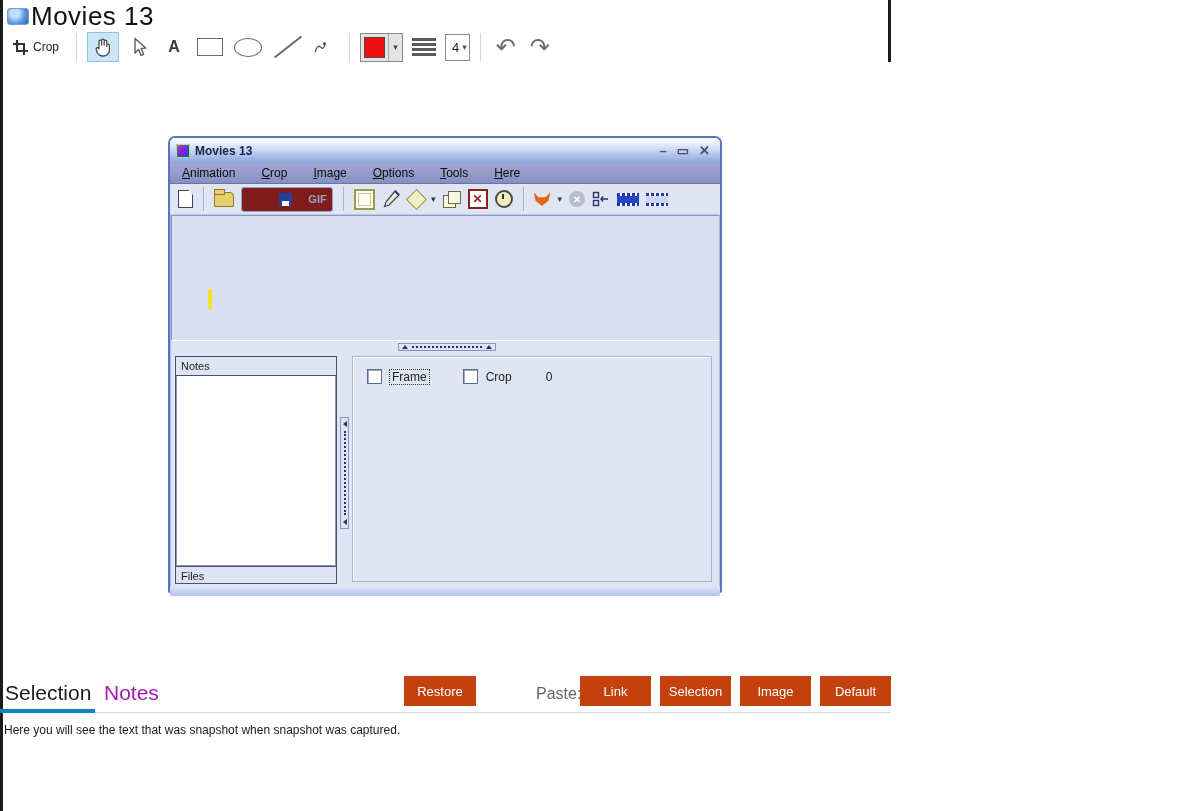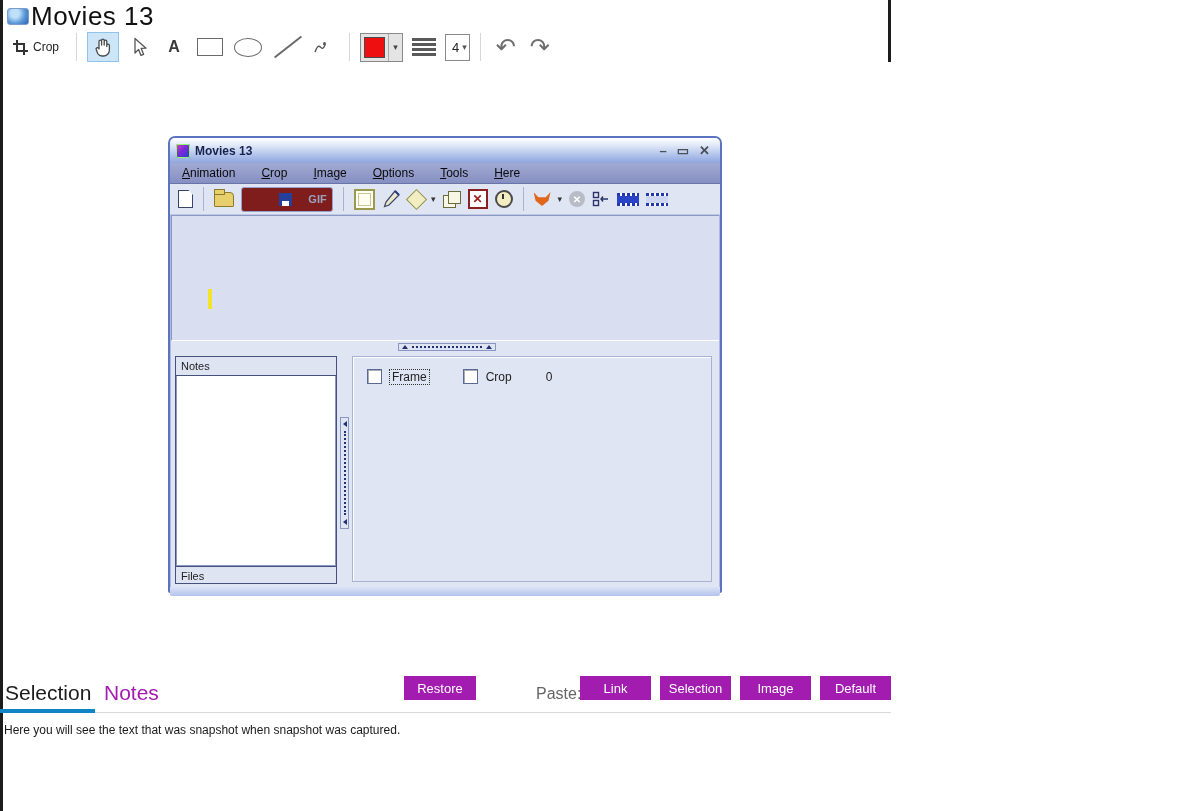--- a/index.html
+++ b/index.html
@@ -129,22 +129,22 @@
   .focus-dotted{outline:1px dotted #333;padding:0 2px;}
   .merge-gap{width:18px;} .counter{margin-left:26px;}
   .cap-status{height:9px;border-radius:0 0 2px 2px;
       background:linear-gradient(180deg,#dbe3f6,#b4c3ec);}
 
   
   .bottom-line{left:0;top:712px;width:891px;height:1px;background:#d9d9d9;}
   .tab-selection{left:5px;top:681px;font-size:21px;color:#1c1c1c;}
   .tab-notes{left:104px;top:681px;font-size:21px;color:#a21caf;}
   .tab-underline{left:0;top:709px;width:95px;height:4px;background:#1184c5;}
-  .btn-blue{background:#a21caf;color:#fff;font-size:13px;display:flex;align-items:center;
-      justify-content:center;height:24px;cursor:default;}
+  .btn-blue{background:#c2410c;color:#fff;font-size:13px;display:flex;align-items:center;
+      justify-content:center;height:30px;cursor:default;}
   .btn-restore{left:404px;top:676px;width:72px;}
   .paste-label{left:536px;top:685px;font-size:16px;color:#666;}
   .btn-link{left:580px;top:676px;width:71px;}
   .btn-psel{left:660px;top:676px;width:71px;}
   .btn-pimg{left:740px;top:676px;width:71px;}
   .btn-pdef{left:820px;top:676px;width:71px;}
   .selection-text{left:4px;top:723px;font-size:12px;color:#1a1a1a;}
 
   
   .sidebar{left:893px;top:0;width:305px;height:811px;overflow:hidden;}

